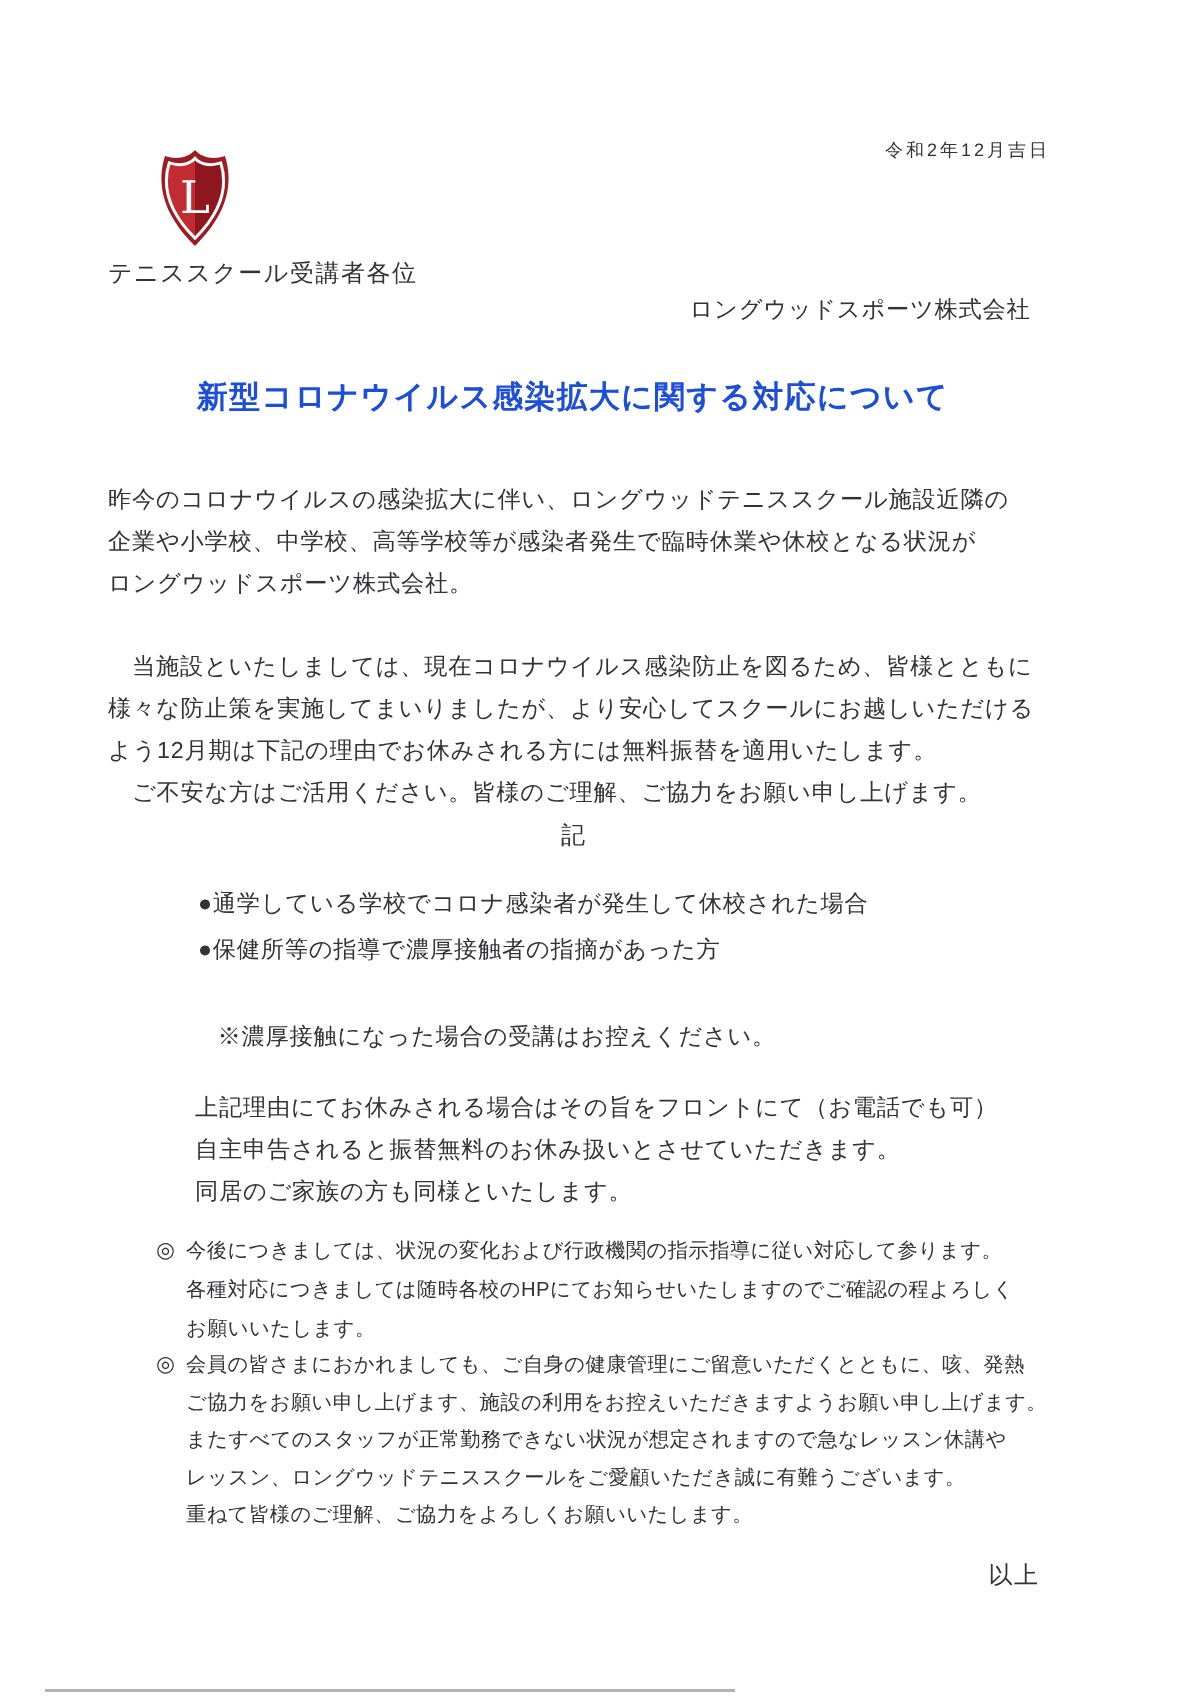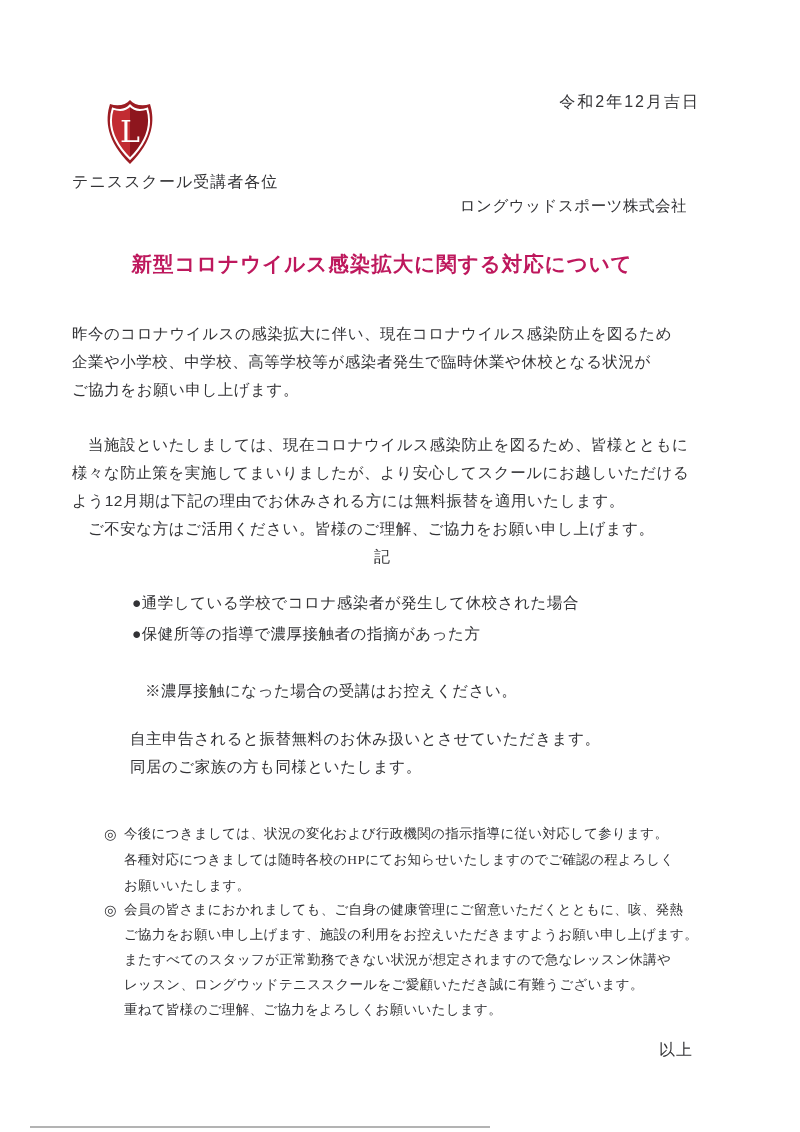--- a/index.html
+++ b/index.html
@@ -6,45 +6,45 @@
   .page{
     position:relative;
     width:800px;height:1132px;
     background:#ffffff;
     font-family:"Liberation Sans",sans-serif;
     color:#333336;
     overflow:hidden;
     margin:0 auto;
   }
   .abs{position:absolute;}
-  .date{top:92px;right:100px;font-size:16px;letter-spacing:2px;}
+  .date{top:92px;right:100px;font-size:12px;letter-spacing:2px;}
   .logo{top:99px;left:104px;width:52px;height:66px;}
   .recipient{top:172px;left:72px;font-size:16px;letter-spacing:1px;}
   .company{top:196px;right:113px;font-size:15.5px;letter-spacing:0.5px;}
   .doc-title{
     top:250px;left:72px;width:620px;
     text-align:center;font-size:20.5px;font-weight:bold;
-    letter-spacing:1px;color:#be185d;
+    letter-spacing:1px;color:#1d4ed8;
   }
   .para{left:72px;width:640px;font-size:15.5px;letter-spacing:0.5px;}
   .para .line{line-height:28px;white-space:pre;}
   .para1{top:320px;}
   .para2{top:431px;}
   .ki{top:547px;left:72px;width:620px;text-align:center;font-size:16px;}
   .bullets{top:587px;left:132px;font-size:15.5px;letter-spacing:0.5px;}
   .bullets .line{line-height:31px;white-space:pre;}
   .bullet-note{top:681px;left:145px;font-size:15.5px;letter-spacing:0.5px;}
   .procedure{top:725px;left:130px;font-size:15.5px;letter-spacing:0.5px;}
   .procedure .line{line-height:28px;white-space:pre;}
   .note{left:104px;display:flex;align-items:flex-start;}
   .note-marker{font-size:14.5px;line-height:26px;width:20px;flex:0 0 20px;}
   .note-body{font-size:13.5px;letter-spacing:0.3px;}
   .note-body .line{white-space:pre;}
   .note1{top:821px;}
-  .note1 .note-body .line{line-height:26px;font-family:Liberation Serif, serif;}
+  .note1 .note-body .line{line-height:26px;}
   .note2{top:897px;}
   .note2 .note-body .line{line-height:25px;}
   .closing{top:1040px;right:107px;font-size:16px;letter-spacing:1px;}
   .scan-line{top:1126px;left:30px;width:460px;height:2px;background:#9a9a9a;opacity:.75;}
 </style>
 </head>
 <body>
 
 <div class="page">
 
@@ -65,42 +65,43 @@
     <text x="26" y="43" text-anchor="middle" fill="#ffffff" font-size="30" font-family="DejaVu Serif, serif">L</text>
   </svg>
 
   <div class="abs recipient">テニススクール受講者各位</div>
 
   <div class="abs company">ロングウッドスポーツ株式会社</div>
 
   <div class="abs doc-title">新型コロナウイルス感染拡大に関する対応について</div>
 
   <div class="abs para para1">
-      <div class="line">昨今のコロナウイルスの感染拡大に伴い、現在コロナウイルス感染防止を図るため</div>
+      <div class="line">昨今のコロナウイルスの感染拡大に伴い、ロングウッドテニススクール施設近隣の</div>
       <div class="line">企業や小学校、中学校、高等学校等が感染者発生で臨時休業や休校となる状況が</div>
-      <div class="line">ご協力をお願い申し上げます。</div>
+      <div class="line">ロングウッドスポーツ株式会社。</div>
     </div>
 
   <div class="abs para para2">
       <div class="line">　当施設といたしましては、現在コロナウイルス感染防止を図るため、皆様とともに</div>
       <div class="line">様々な防止策を実施してまいりましたが、より安心してスクールにお越しいただける</div>
       <div class="line">よう12月期は下記の理由でお休みされる方には無料振替を適用いたします。</div>
       <div class="line">　ご不安な方はご活用ください。皆様のご理解、ご協力をお願い申し上げます。</div>
     </div>
 
   <div class="abs ki">記</div>
 
   <div class="abs bullets">
       <div class="line">●通学している学校でコロナ感染者が発生して休校された場合</div>
       <div class="line">●保健所等の指導で濃厚接触者の指摘があった方</div>
     </div>
 
   <div class="abs bullet-note">※濃厚接触になった場合の受講はお控えください。</div>
 
   <div class="abs procedure">
+      <div class="line">上記理由にてお休みされる場合はその旨をフロントにて（お電話でも可）</div>
       <div class="line">自主申告されると振替無料のお休み扱いとさせていただきます。</div>
       <div class="line">同居のご家族の方も同様といたします。</div>
     </div>
 
   <div class="abs note note1">
     <span class="note-marker">◎</span>
     <div class="note-body">
         <div class="line">今後につきましては、状況の変化および行政機関の指示指導に従い対応して参ります。</div>
         <div class="line">各種対応につきましては随時各校のHPにてお知らせいたしますのでご確認の程よろしく</div>
         <div class="line">お願いいたします。</div>

